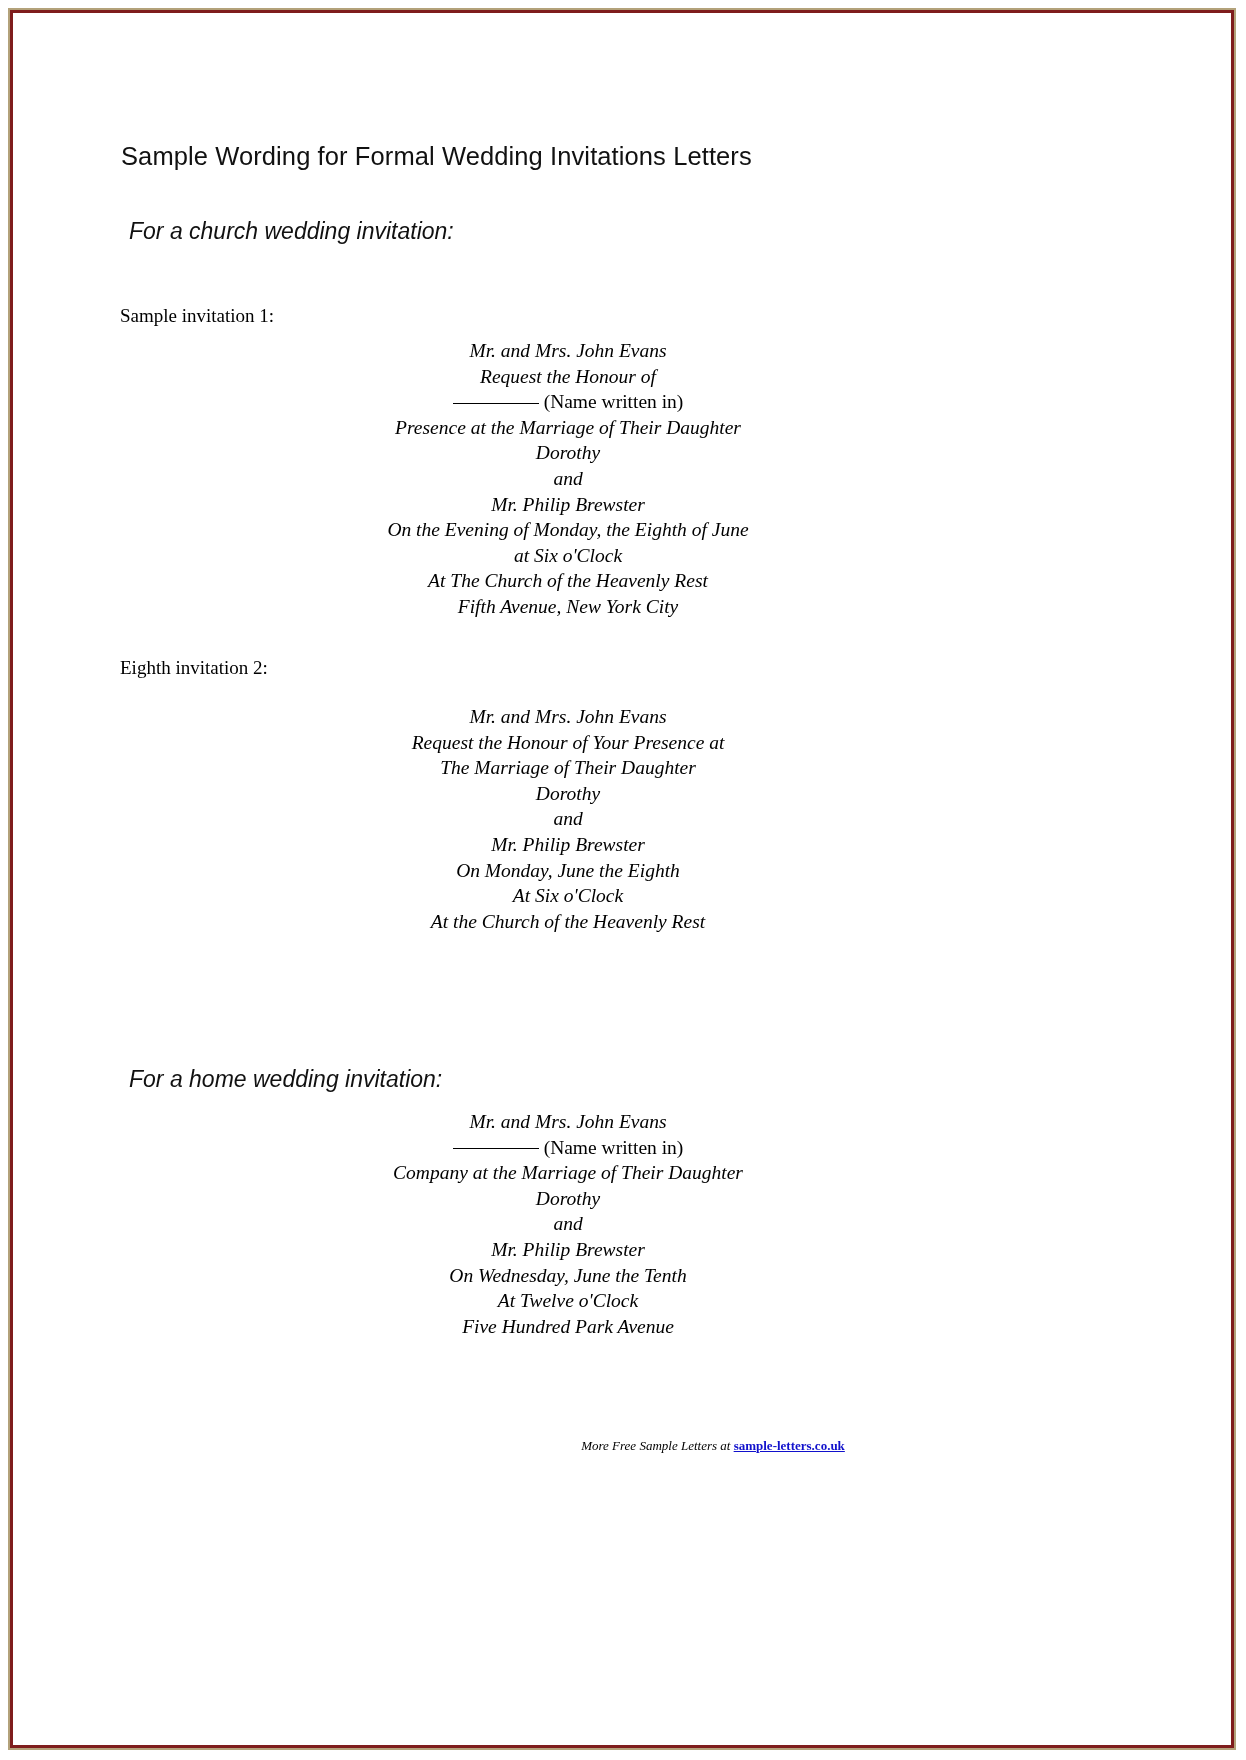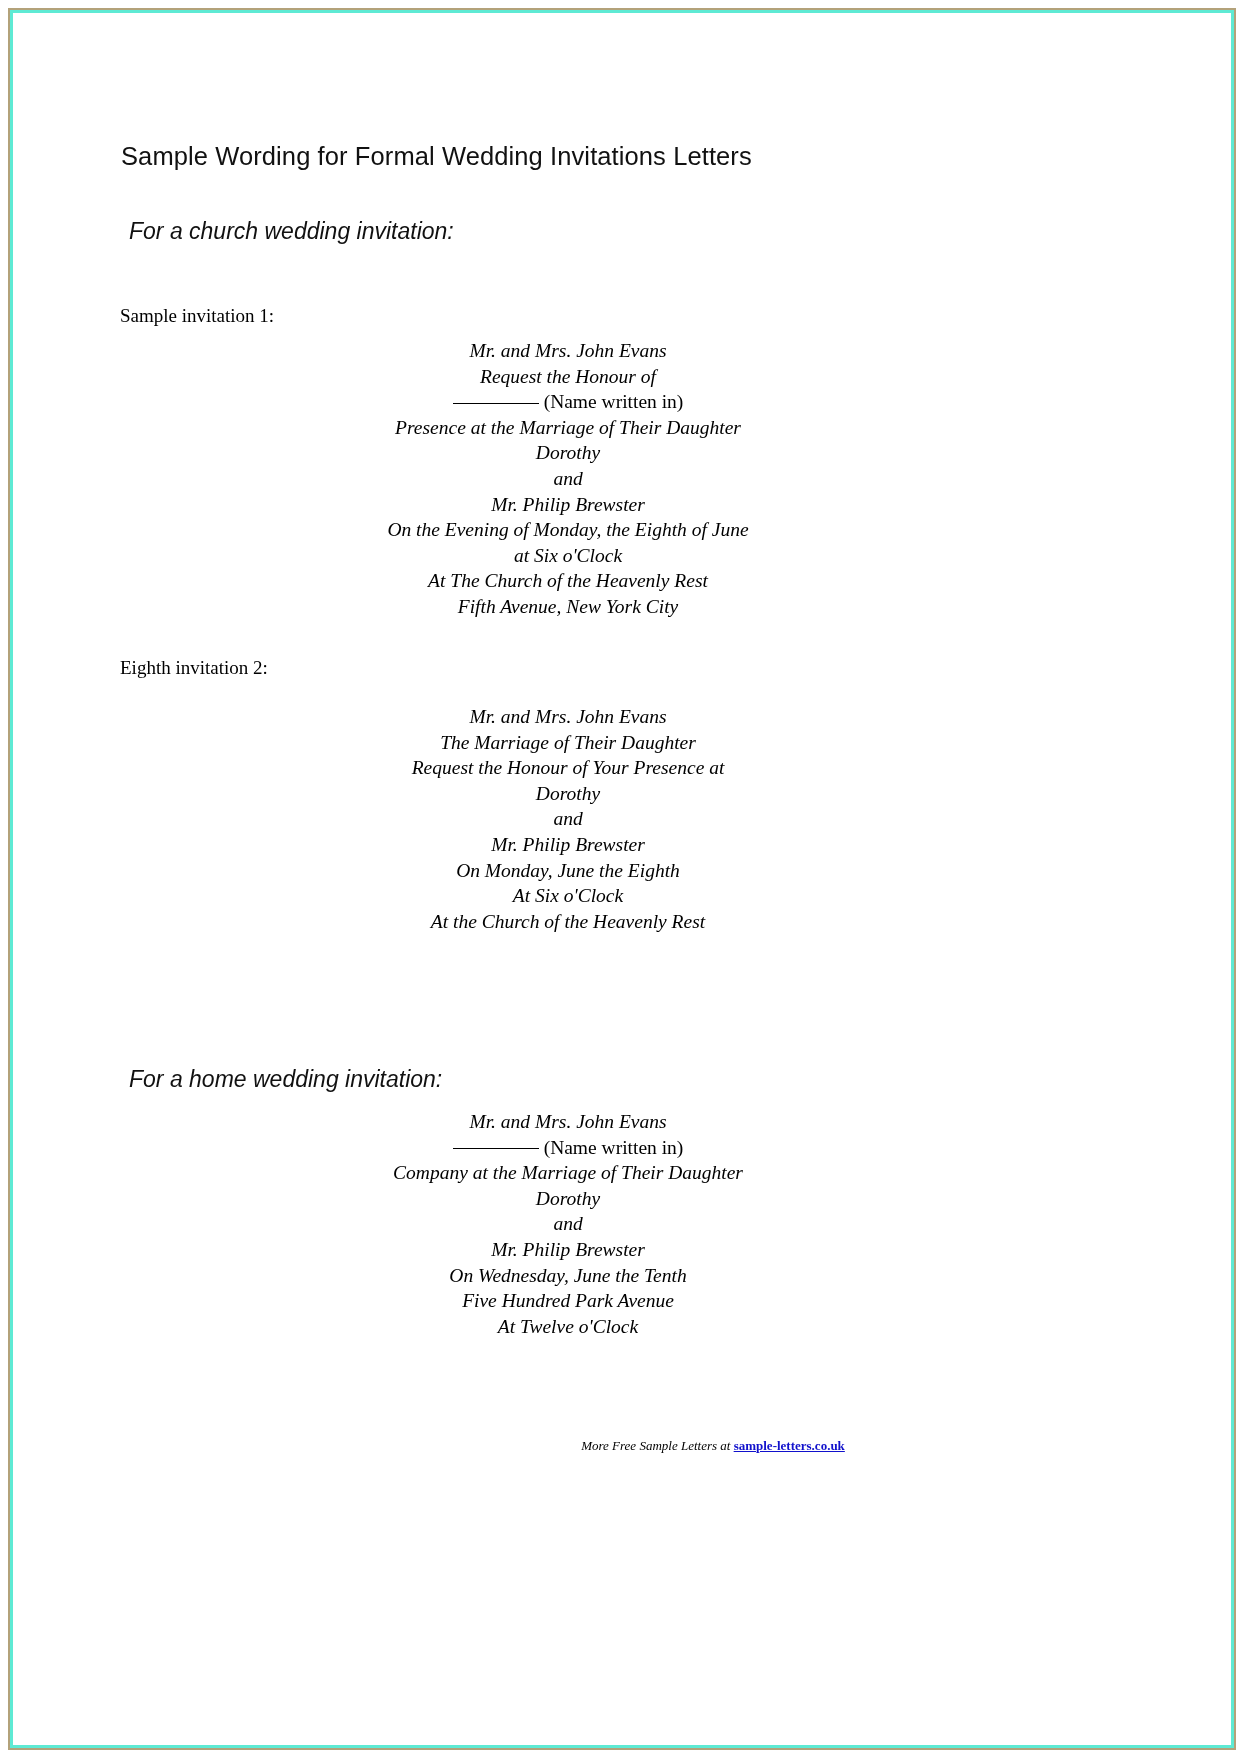--- a/index.html
+++ b/index.html
@@ -17,21 +17,21 @@
 
   
   .page-frame {
     position: absolute;
     left: 8px;
     top: 8px;
     width: 1228px;
     height: 1742px;
     border: 2px solid #b3a27a;
     box-sizing: border-box;
-    background: #5eead4;
+    background: #7f1d1d;
   }
   .page-inner {
     position: absolute;
     left: 3px;
     top: 3px;
     right: 3px;
     bottom: 3px;
     background: #ffffff;
     overflow: hidden;
   }
@@ -135,42 +135,42 @@
       <div class="invite-line">On the Evening of Monday, the Eighth of June</div>
       <div class="invite-line">at Six o'Clock</div>
       <div class="invite-line">At The Church of the Heavenly Rest</div>
       <div class="invite-line">Fifth Avenue, New York City</div>
     </div>
 
     <div class="sample-label abs" style="left:107px; top:644px;">Eighth invitation 2:</div>
 
     <div class="invite-block abs" style="left:275px; top:679px;">
       <div class="invite-line">Mr. and Mrs. John Evans</div>
+      <div class="invite-line">Request the Honour of Your Presence at</div>
       <div class="invite-line">The Marriage of Their Daughter</div>
-      <div class="invite-line">Request the Honour of Your Presence at</div>
       <div class="invite-line">Dorothy</div>
       <div class="invite-line">and</div>
       <div class="invite-line">Mr. Philip Brewster</div>
       <div class="invite-line">On Monday, June the Eighth</div>
       <div class="invite-line">At Six o'Clock</div>
       <div class="invite-line">At the Church of the Heavenly Rest</div>
     </div>
 
     <div class="section-heading abs" style="left:108px; top:1045px; width:700px;">For a home wedding invitation:</div>
 
     <div class="invite-block abs" style="left:275px; top:1084px;">
       <div class="invite-line">Mr. and Mrs. John Evans</div>
       <div class="name-line"><span class="blank-rule"></span><span>(Name written in)</span></div>
       <div class="invite-line">Company at the Marriage of Their Daughter</div>
       <div class="invite-line">Dorothy</div>
       <div class="invite-line">and</div>
       <div class="invite-line">Mr. Philip Brewster</div>
       <div class="invite-line">On Wednesday, June the Tenth</div>
+      <div class="invite-line">At Twelve o'Clock</div>
       <div class="invite-line">Five Hundred Park Avenue</div>
-      <div class="invite-line">At Twelve o'Clock</div>
     </div>
 
     <div class="footer-line abs" style="left:400px; top:1425px; width:600px;">
       <span>More Free Sample Letters at </span><span class="footer-link">sample-letters.co.uk</span>
     </div>
 
   </div>
 </div>
 
 </body></html>

